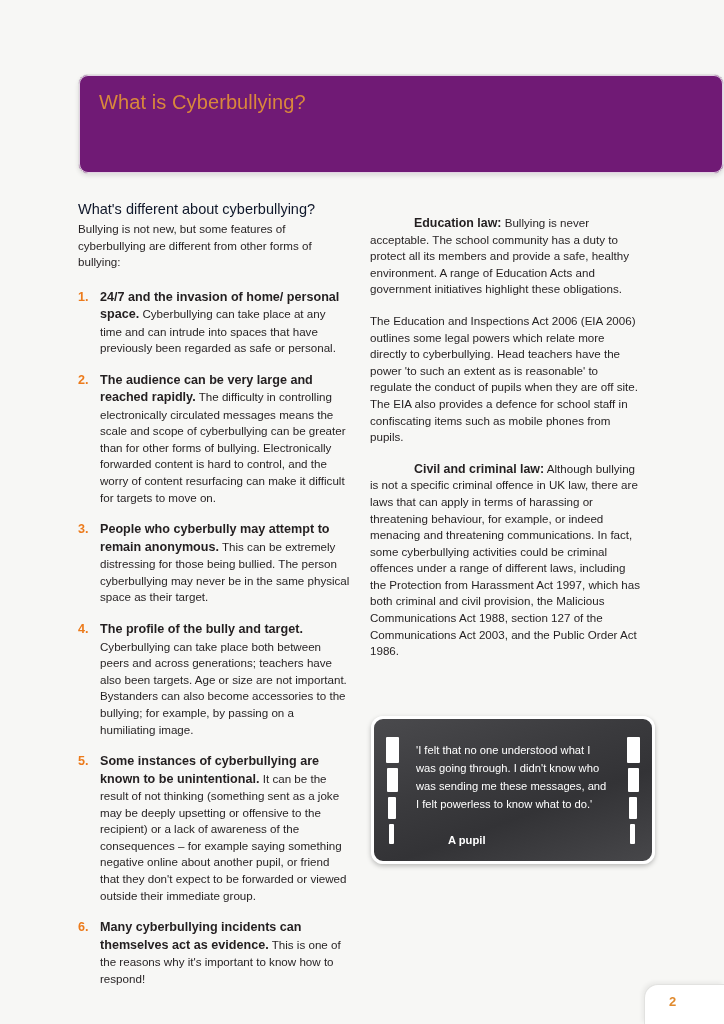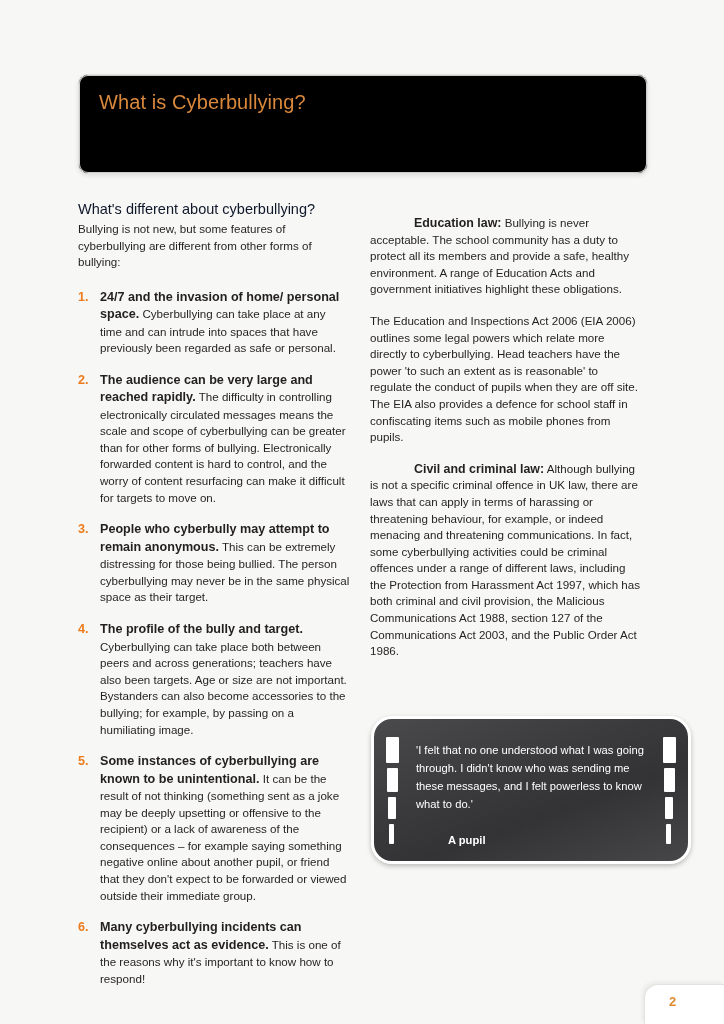--- a/index.html
+++ b/index.html
@@ -23,23 +23,23 @@
     inset: 0;
     width: 724px;
     height: 1024px;
   }
 
   
   .header-box {
     position: absolute;
     left: 78px;
     top: 74px;
-    width: 570px;
+    width: 646px;
     height: 100px;
-    background: #000000;
+    background: #701a75;
     border: 1px solid #e2e2e0;
     border-radius: 10px;
     box-shadow: 0 2px 4px rgba(0,0,0,0.10), 0 0 0 1px rgba(255,255,255,0.8) inset;
     padding: 14px 20px 0 20px;
   }
 
   .header-title {
     color: #d9883c;
     font-size: 20px;
     font-weight: 400;
@@ -124,23 +124,23 @@
     font-weight: bold;
     font-size: 12.4px;
     padding-left: 44px;
   }
 
   
   .quote-box {
     position: absolute;
     left: 371px;
     top: 716px;
-    width: 320px;
+    width: 284px;
     height: 148px;
-    border-radius: 21px;
+    border-radius: 12px;
     background: linear-gradient(160deg, #4a4a4d 0%, #3b3b3e 38%, #333336 62%, #47474a 100%);
     border: 3px solid #ffffff;
     box-shadow: 0 2px 5px rgba(0,0,0,0.25);
     overflow: hidden;
   }
 
   .quote-marks {
     position: absolute;
     top: 18px;
     width: 13px;

